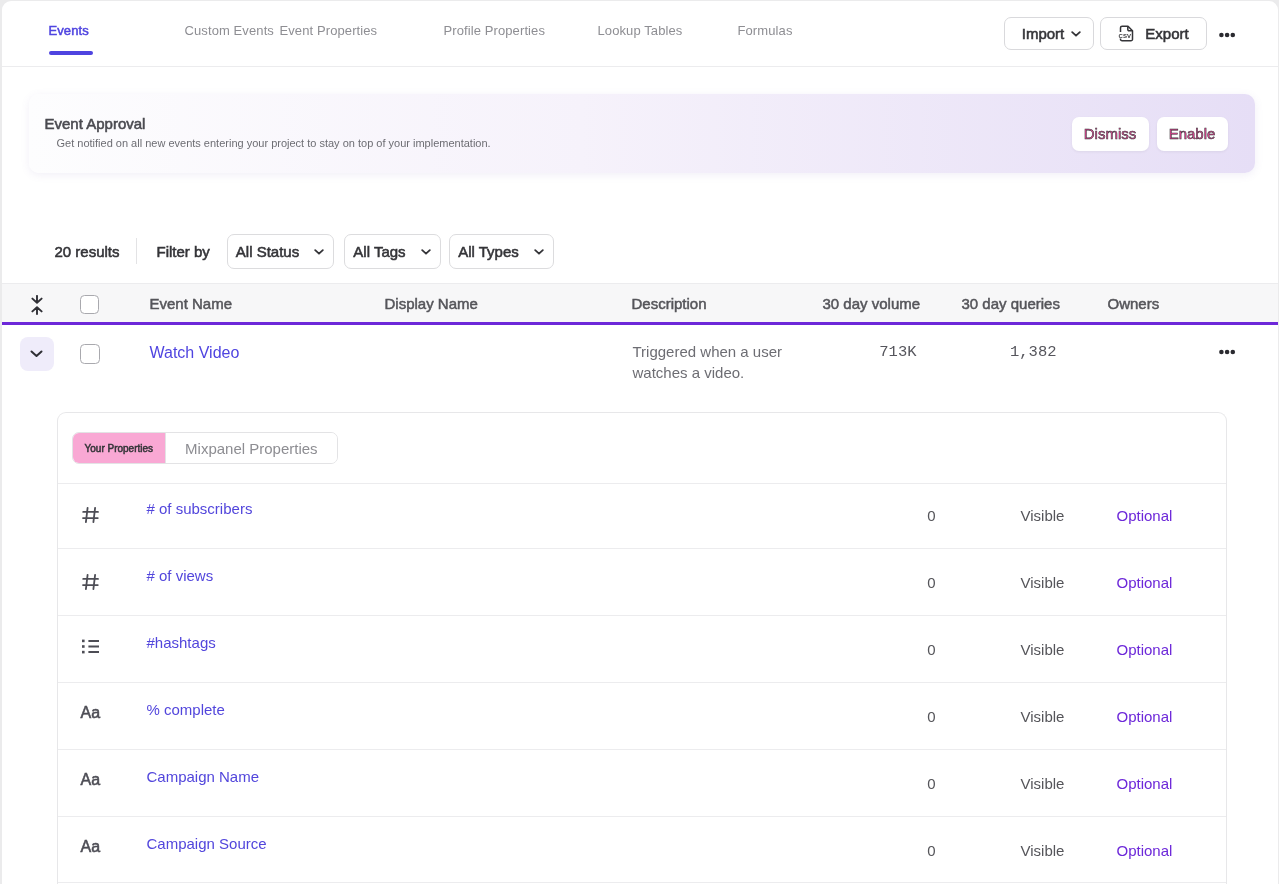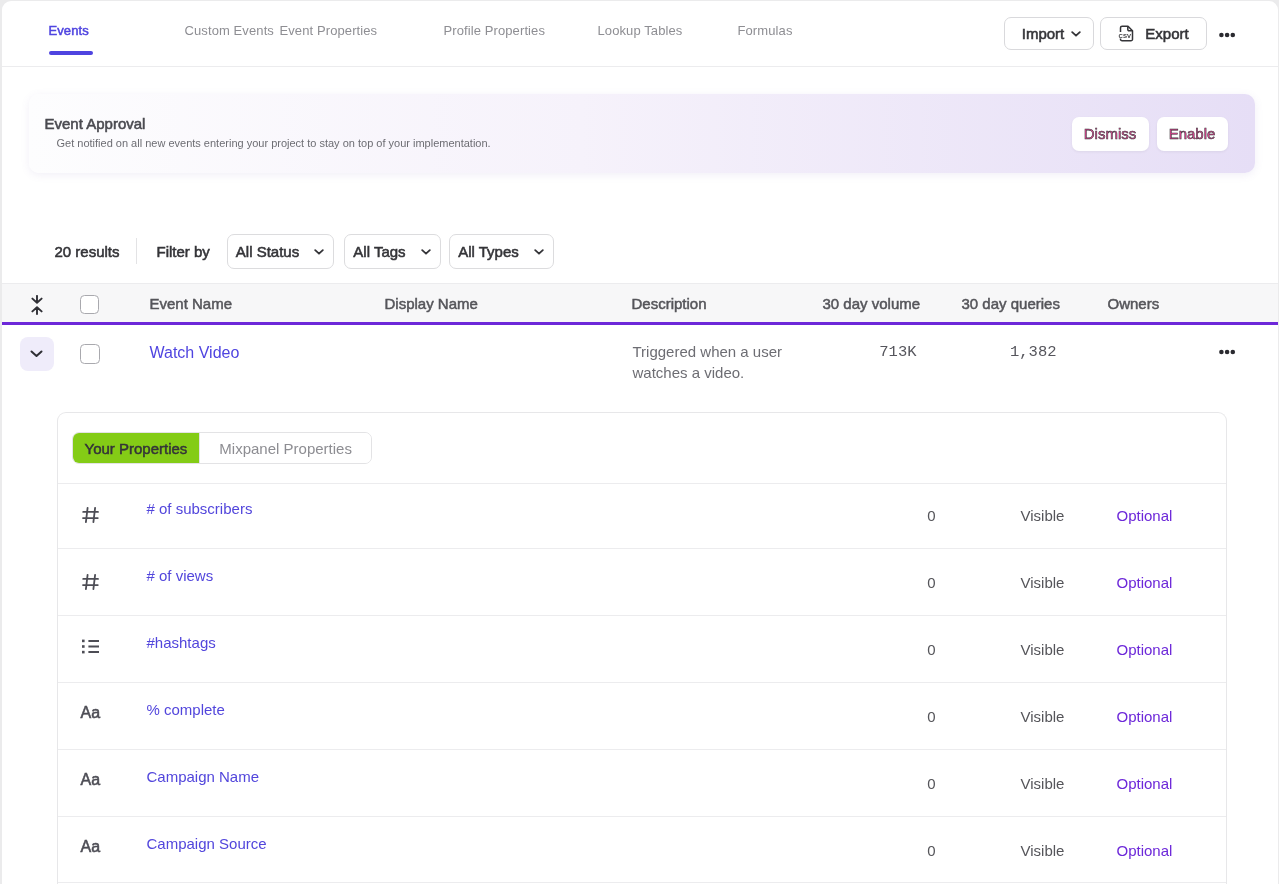--- a/index.html
+++ b/index.html
@@ -51,21 +51,21 @@
              border-radius:8px; }
   .link { color:#4f44e0; }
   .tbody { position:absolute; left:0; top:325px; width:100%; }
   .mono { font-family:"Liberation Mono", monospace; }
   
   .panel { position:absolute; left:55px; top:411px; width:1170px; height:500px;
            border:1px solid #e7e7e9; border-bottom:none; border-radius:9px 9px 0 0; background:#fff; }
   .ptabs { position:absolute; left:14px; top:19px; height:32px; display:flex;
            border:1px solid #e3e3e5; border-radius:7px; overflow:hidden; }
   .ptab { height:100%; display:flex; align-items:center; font-size:14.5px; }
-  .ptab.on { background:#84cc16; color:#343438; -webkit-text-stroke:0.5px #343438; border-right:1px solid #e3e3e5; padding:0 12px; font-size:15px; }
+  .ptab.on { background:#f9a8d4; color:#343438; -webkit-text-stroke:0.5px #343438; border-right:1px solid #e3e3e5; padding:0 12px; font-size:10px; }
   .ptab.off { color:#8d8d92; background:#fff; padding:0 19px; font-size:15px; }
   .phead-border { position:absolute; left:0; top:70px; width:100%; height:1px; background:#ececee; }
   .prow { position:absolute; left:0; width:100%; height:67px; }
   .psep { position:absolute; left:0; width:100%; height:1px; background:#ececee; }
   .prow .icon { position:absolute; left:26px; top:15px; width:28px; height:28px; color:#4d4d55; }
   .prow .plabel { position:absolute; left:89px; top:15px; font-size:15px; color:#5246dc; }
   .prow .pzero { position:absolute; left:830px; top:22px; width:48px; text-align:right;
                  font-size:15px; color:#55555a; }
   .prow .pvis  { position:absolute; left:963px; top:22px; font-size:15px; color:#55555a; }
   .prow .popt  { position:absolute; left:1059px; top:22px; font-size:15px; color:#6d28d9; }

